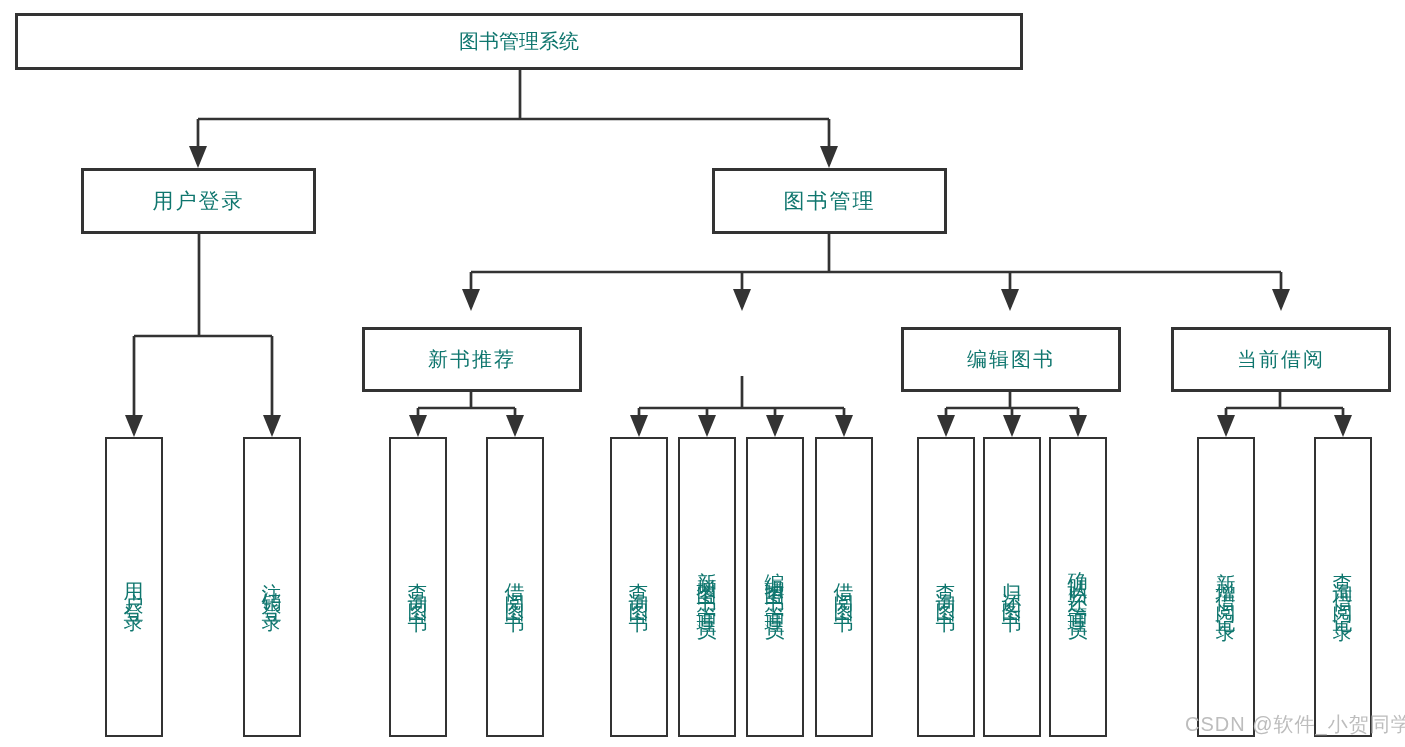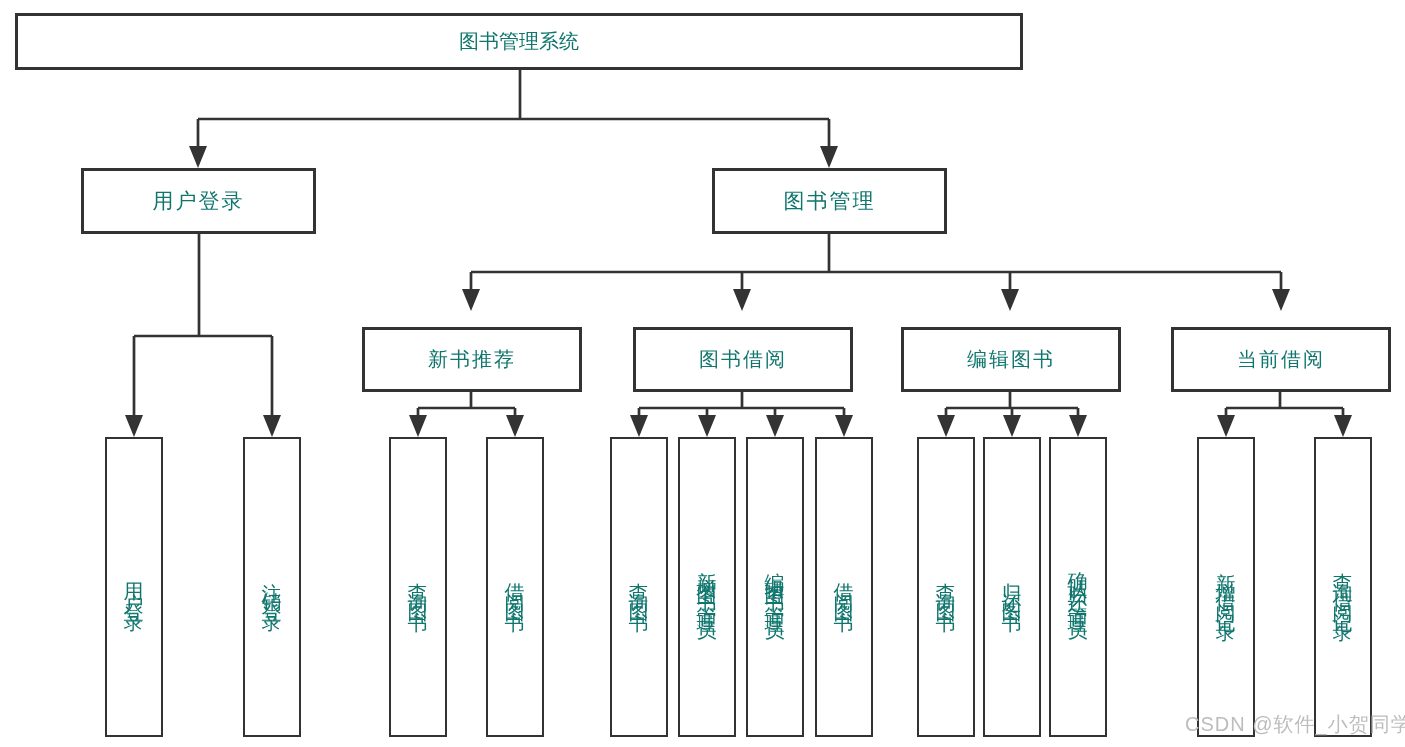--- a/index.html
+++ b/index.html
@@ -85,21 +85,20 @@
     <line class="wire" x1="1226" y1="408" x2="1226" y2="433" marker-end="url(#arrow)"></line>
     <line class="wire" x1="1343" y1="408" x2="1343" y2="433" marker-end="url(#arrow)"></line>
   </svg>
 
   <div class="node root">图书管理系统</div>
 
   <div class="node l2" style="left:81px">用户登录</div>
   <div class="node l2" style="left:712px">图书管理</div>
 
   <div class="node l3" style="left:362px">新书推荐</div>
-  <div class="node l3" style="left:633px">图书借阅</div>
   <div class="node l3" style="left:901px">编辑图书</div>
   <div class="node l3" style="left:1171px">当前借阅</div>
 
   <div class="node v" style="left:105px">
     <span class="vlabel">用户登录</span>
   </div>
   <div class="node v" style="left:243px">
     <span class="vlabel">注销登录</span>
   </div>
 

